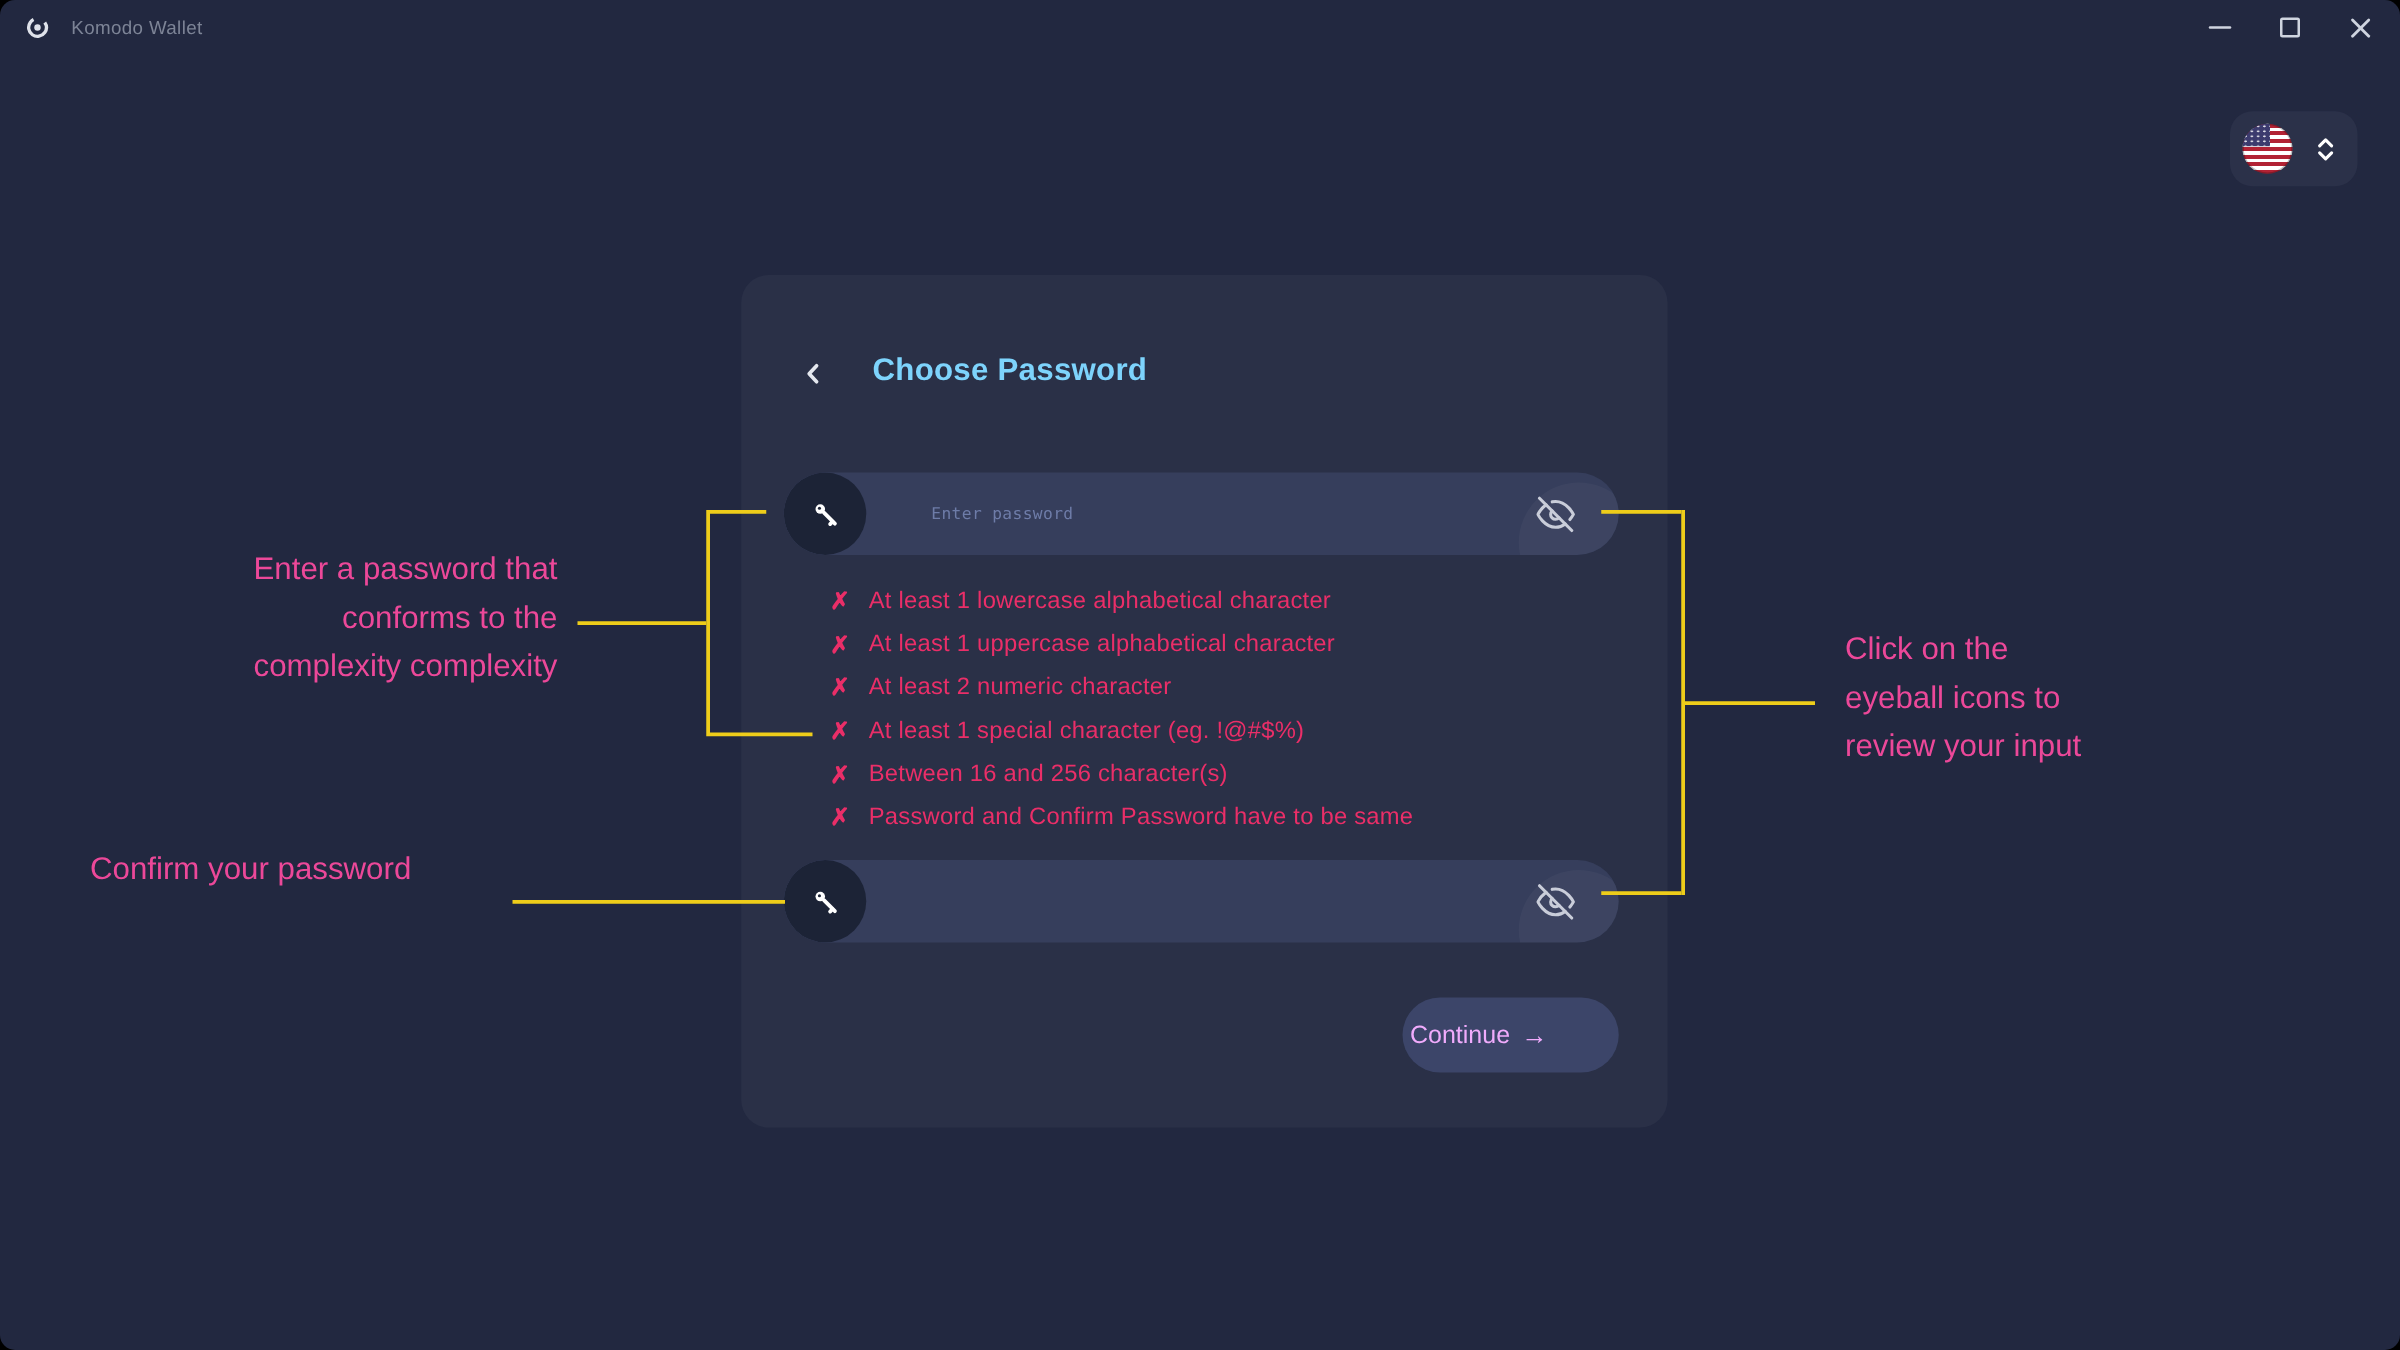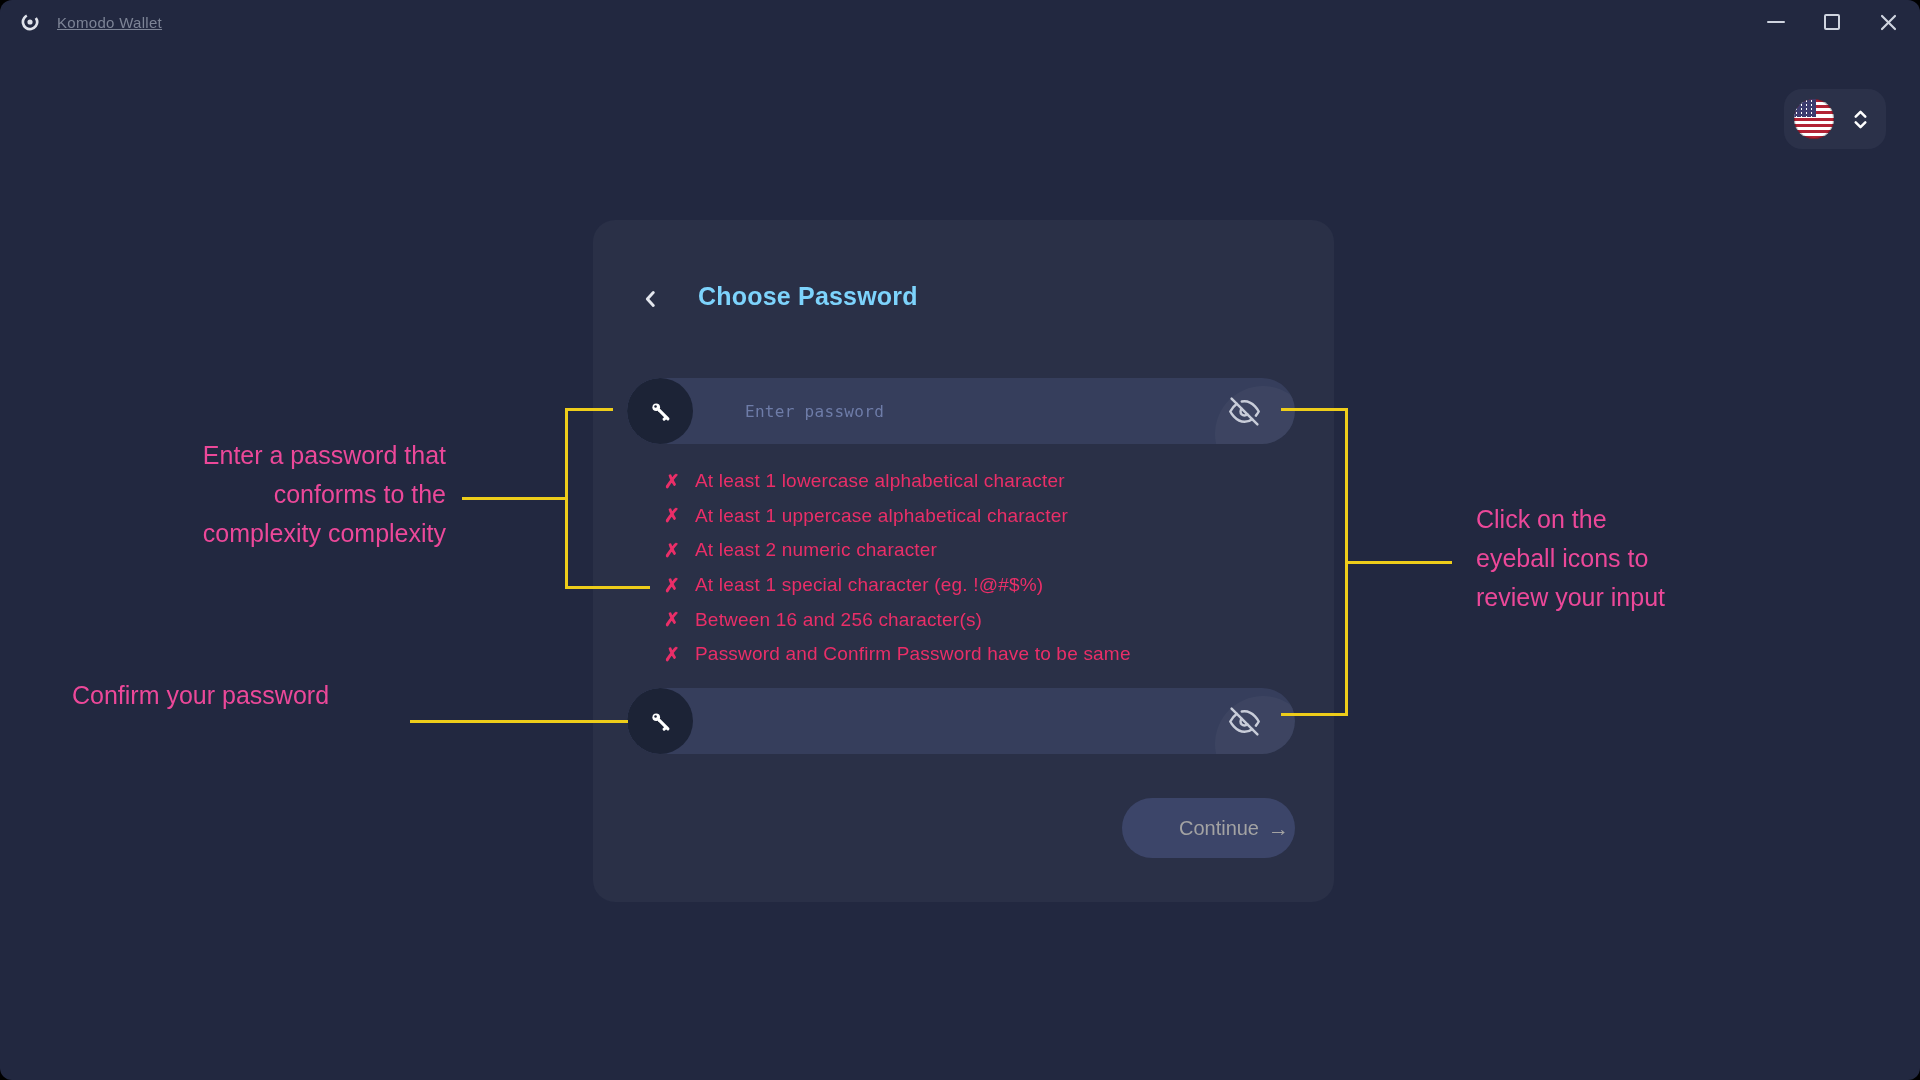--- a/index.html
+++ b/index.html
@@ -14,21 +14,21 @@
     overflow: hidden;
     font-family: "Liberation Sans", sans-serif;
   }
 
   
   .titlebar {
     position: absolute; top: 0; left: 0; right: 0; height: 44px;
     display: flex; align-items: center; padding: 0 14px;
   }
   .app-logo { width: 20px; height: 20px; margin-left: 6px; flex: none; }
-  .app-title { margin-left: 17px; color: #7d8496; font-size: 15px; letter-spacing: .3px; text-decoration: underline; }
+  .app-title { margin-left: 17px; color: #7d8496; font-size: 15px; letter-spacing: .3px; }
   .win-controls { position: absolute; right: 4px; top: 0; height: 44px; display: flex; }
   .win-btn {
     width: 56px; height: 44px; display: flex; align-items: center; justify-content: center;
     background: none; border: none; cursor: pointer; padding: 0;
   }
   .glyph-min { width: 18px; height: 2.5px; background: #cfd4df; border-radius: 1px; }
   .glyph-max { width: 16px; height: 16px; border: 2.5px solid #cfd4df; border-radius: 2px; }
 
   
   .lang-selector {
@@ -68,21 +68,21 @@
     display: flex; align-items: center; overflow: hidden; cursor: text;
   }
   .input-pill.first { top: 158px; }
   .input-pill.second { top: 468px; }
   .key-badge {
     width: 66px; height: 66px; border-radius: 50%; background: #1c2336;
     display: flex; align-items: center; justify-content: center; flex: none;
   }
   .pw-field {
     flex: 1; margin-left: 50px; background: transparent; border: none; outline: none;
-    color: #cfd6ea; font-family: "DejaVu Sans Mono", monospace; font-size: 16px; letter-spacing: .3px;
+    color: #cfd6ea; font-family: "DejaVu Sans Mono", monospace; font-size: 13px; letter-spacing: .3px;
   }
   .pw-field::placeholder { color: #6e7ca8; opacity: 1; }
   .eye-halo {
     position: absolute; right: -16px; bottom: -38px; width: 96px; height: 96px;
     border-radius: 50%; background: rgba(255,255,255,.035); pointer-events: none;
   }
   .eye-button {
     position: absolute; right: 30px; top: 50%; transform: translateY(-50%);
     width: 42px; height: 42px; background: none; border: none; cursor: pointer;
     display: flex; align-items: center; justify-content: center;
@@ -93,22 +93,22 @@
   }
   .validation li { height: 34.6px; display: flex; align-items: center; }
   .x-mark {
     width: 31px; flex: none; color: #ea2e68; font-size: 19px; font-weight: 700;
   }
   .rule-text { color: #ea2e68; font-size: 19px; letter-spacing: .2px; }
 
   .continue-button {
     position: absolute; left: 529px; top: 578px; width: 173px; height: 60px;
     border-radius: 30px; background: #3c4569; border: none; cursor: pointer;
-    display: flex; align-items: center; justify-content: flex-end; gap: 9px;
-    color: #a3a3a3; font-family: "Liberation Sans", sans-serif; font-size: 20px;
+    display: flex; align-items: center; justify-content: flex-start; gap: 9px;
+    color: #f0abfc; font-family: "Liberation Sans", sans-serif; font-size: 20px;
   }
   .continue-arrow { font-size: 21px; line-height: 1; }
 
   
   .ann { position: absolute; color: #ec4899; font-size: 25px; line-height: 39px; }
   .ann-left-top { left: 60px; top: 436px; width: 386px; text-align: right; }
   .ann-left-bottom { left: 72px; top: 677px; line-height: 36px; }
   .ann-right { left: 1476px; top: 500px; width: 330px; text-align: left; }
 
   .yline { position: absolute; background: #eecd1a; }

